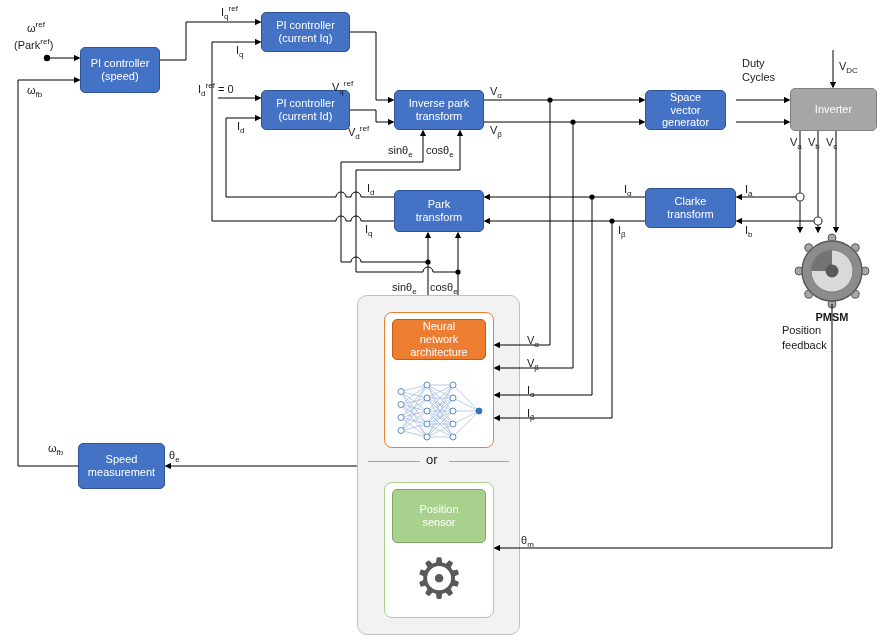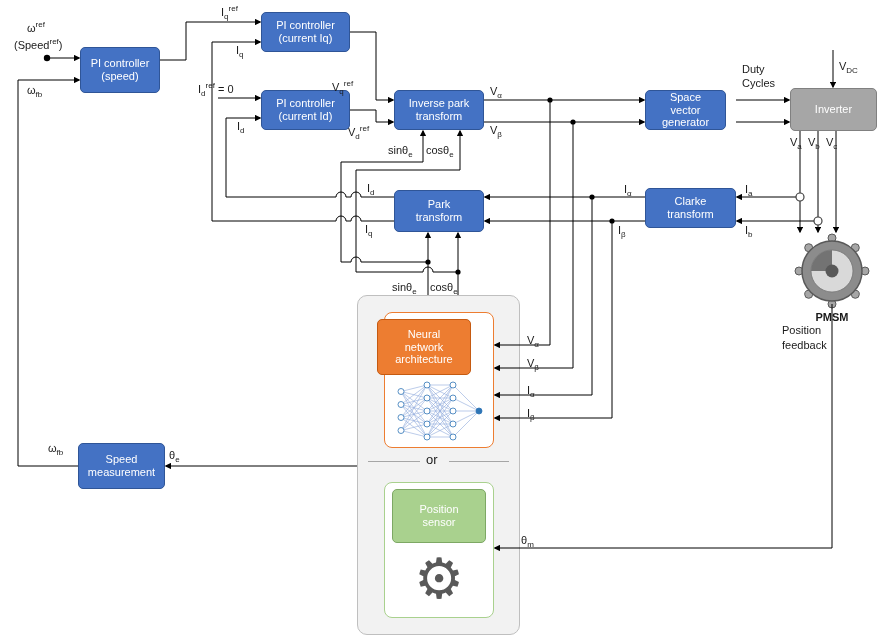--- a/index.html
+++ b/index.html
@@ -38,21 +38,21 @@
   .lbl{position:absolute;font-size:11px;line-height:1.2;white-space:nowrap;z-index:6}
   .lbl sub,.lbl sup{font-size:8px}
 </style>
 </head>
 <body>
 
 <div id="stage">
 
   <div class="panel" style="left:357px;top:295px;width:163px;height:340px"></div>
   <div class="card orange" style="left:384px;top:312px;width:110px;height:136px"></div>
-  <div class="blk orangeblk" style="left:377px;top:319px;width:94px;height:56px">
+  <div class="blk orangeblk" style="left:392px;top:319px;width:94px;height:41px">
       <div>Neural</div>
       <div>network</div>
       <div>architecture</div>
     </div>
   <svg id="nn-graph" style="left:388px;top:376px" width="102" height="70" viewBox="0 0 102 70">
       <line x1="13" y1="15.5" x2="39" y2="9" stroke="#8faadc" stroke-width="0.6"></line>
       <line x1="13" y1="15.5" x2="39" y2="22" stroke="#8faadc" stroke-width="0.6"></line>
       <line x1="13" y1="15.5" x2="39" y2="35" stroke="#8faadc" stroke-width="0.6"></line>
       <line x1="13" y1="15.5" x2="39" y2="48" stroke="#8faadc" stroke-width="0.6"></line>
       <line x1="13" y1="15.5" x2="39" y2="61" stroke="#8faadc" stroke-width="0.6"></line>
@@ -221,32 +221,32 @@
       <circle cx="39" cy="6" r="4" fill="#a6a6a6"></circle>
         <circle cx="62.3" cy="15.7" r="4" fill="#a6a6a6"></circle>
     </g>
     <circle cx="39" cy="39" r="30" fill="#8c8c8c" stroke="#595959" stroke-width="1.5"></circle>
     <circle cx="39" cy="39" r="21" fill="#d9d9d9" stroke="#737373" stroke-width="0.8"></circle>
     <path d="M39,39 L39,18 A21,21 0 0 0 18,39 Z" fill="#737373"></path>
     <circle cx="39" cy="39" r="6.5" fill="#595959"></circle>
   </svg>
 
   <div class="lbl" style="left:27px;top:20px"><span>ω</span><sup>ref</sup></div>
-  <div class="lbl" style="left:14px;top:37px"><span>(Speed</span><sup>ref</sup><span>)</span></div>
+  <div class="lbl" style="left:14px;top:37px"><span>(Park</span><sup>ref</sup><span>)</span></div>
   <div class="lbl" style="left:27px;top:84px"><span>ω</span><sub>fb</sub></div>
   <div class="lbl" style="left:48px;top:442px"><span>ω</span><sub>fb</sub></div>
   <div class="lbl" style="left:221px;top:4px"><span>I</span><sub>q</sub><sup>ref</sup></div>
   <div class="lbl" style="left:236px;top:44px"><span>I</span><sub>q</sub></div>
   <div class="lbl" style="left:198px;top:81px"><span>I</span><sub>d</sub><sup>ref</sup><span> = 0</span></div>
   <div class="lbl" style="left:237px;top:120px"><span>I</span><sub>d</sub></div>
   <div class="lbl" style="left:332px;top:79px"><span>V</span><sub>q</sub><sup>ref</sup></div>
   <div class="lbl" style="left:348px;top:124px"><span>V</span><sub>d</sub><sup>ref</sup></div>
   <div class="lbl" style="left:490px;top:85px"><span>V</span><sub>α</sub></div>
   <div class="lbl" style="left:490px;top:124px"><span>V</span><sub>β</sub></div>
-  <div class="lbl" style="left:742px;top:63px;line-height:1.25">
+  <div class="lbl" style="left:742px;top:57px;line-height:1.25">
       <div>Duty</div>
       <div>Cycles</div>
     </div>
   <div class="lbl" style="left:839px;top:60px"><span>V</span><sub>DC</sub></div>
   <div class="lbl" style="left:790px;top:136px"><span>V</span><sub>a</sub></div>
   <div class="lbl" style="left:808px;top:136px"><span>V</span><sub>b</sub></div>
   <div class="lbl" style="left:826px;top:136px"><span>V</span><sub>c</sub></div>
   <div class="lbl" style="left:745px;top:183px"><span>I</span><sub>a</sub></div>
   <div class="lbl" style="left:745px;top:224px"><span>I</span><sub>b</sub></div>
   <div class="lbl" style="left:624px;top:183px"><span>I</span><sub>α</sub></div>

